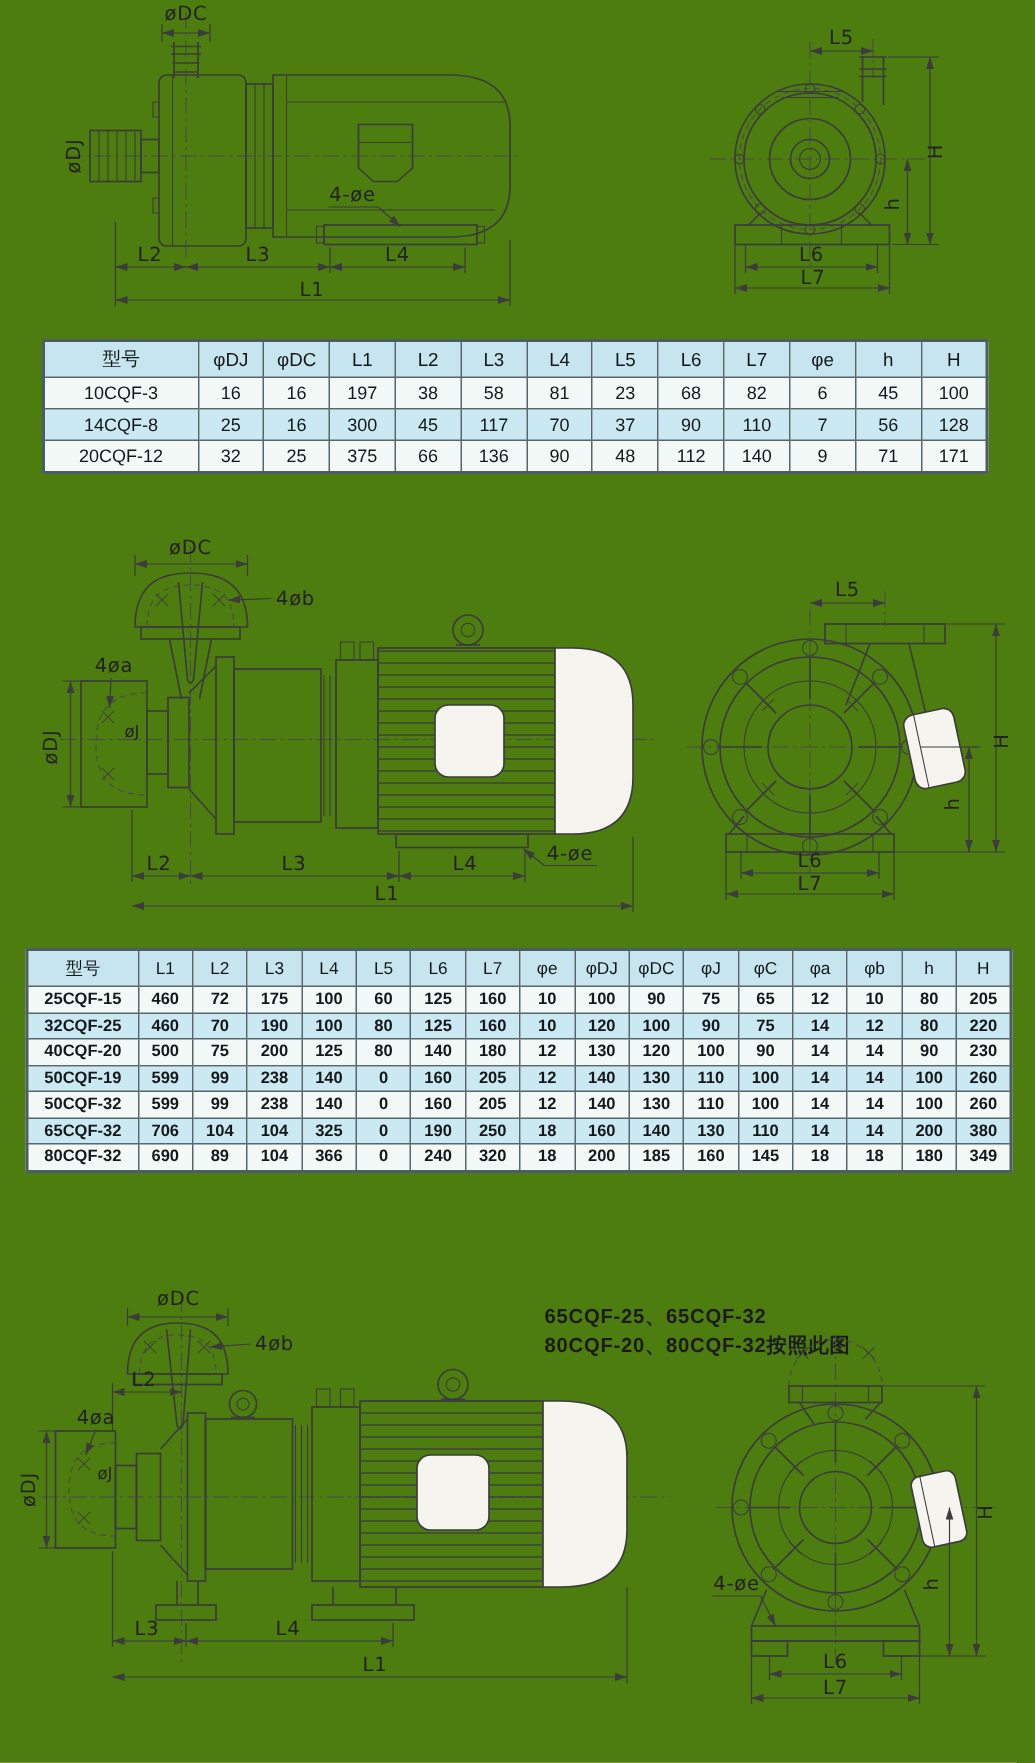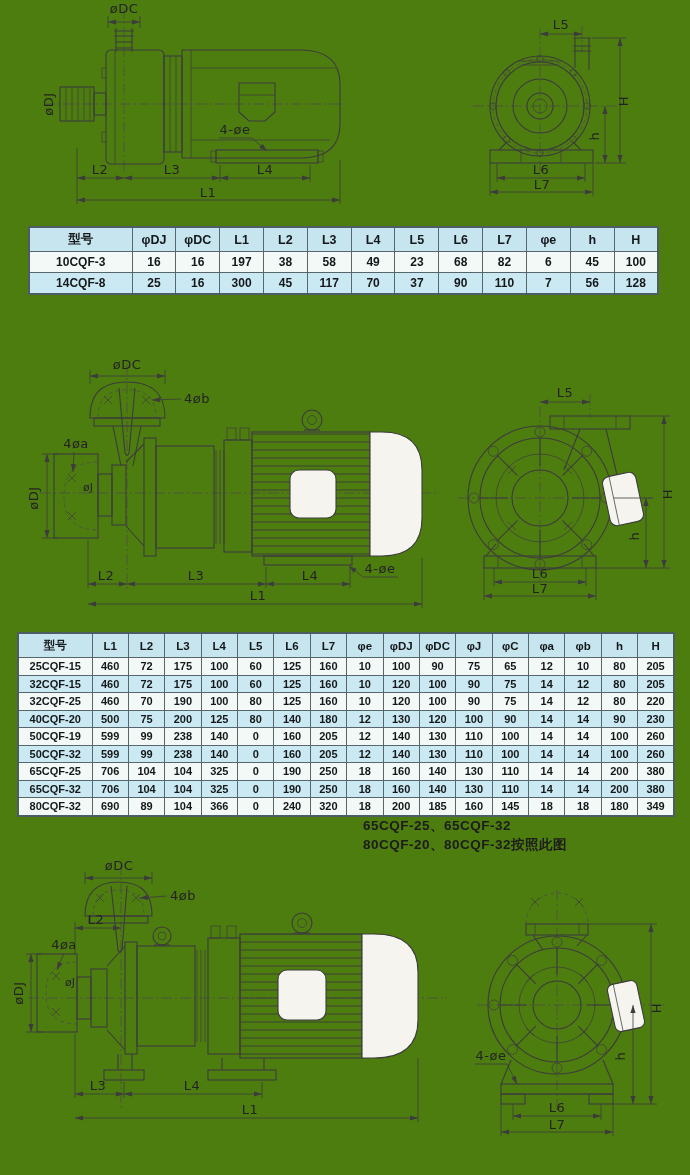--- a/index.html
+++ b/index.html
@@ -21,32 +21,32 @@
   .lbl2 { font:11px "DejaVu Sans", sans-serif; fill:#232323; stroke:none; }
 
   
   .dim-table { border-collapse:collapse; width:100%; table-layout:fixed;
                border:2px solid #4d5d64; background:#f2f9f6; }
   .dim-table th, .dim-table td {
     border:1px solid #57666d; text-align:center; vertical-align:middle;
     font-family:"Liberation Sans", sans-serif; color:#14181b;
     white-space:nowrap; overflow:hidden; padding:0;
   }
-  .dim-table thead th { background:#c6e5ee; font-weight:700;margin-top:32px; }
+  .dim-table thead th { background:#c6e5ee; font-weight:400;margin-top:32px; }
   .dim-table tbody tr:nth-child(odd)  td { background:#f2f9f6; }
   .dim-table tbody tr:nth-child(even) td { background:#cbe9f2; }
   #table1-wrap { left:28px; top:226px; width:631px; }
   #table1 th { height:23px; font-size:12.5px; }
-  #table1 td { height:20px; font-size:12px; font-weight:700; }
+  #table1 td { height:20px; font-size:12px; font-weight:400; }
   #table2-wrap { left:17px; top:632px; width:658px; }
   #table2 th { height:23px; font-size:11.5px; }
   #table2 td { height:16.5px; font-size:11px; font-weight:700; }
 
   
-  #note { left:363px; top:816px; font:700 13.5px/19px "Liberation Sans", sans-serif;
+  #note { left:363px; top:868px; font:700 13.5px/19px "Liberation Sans", sans-serif;
           color:#1c1c1c; letter-spacing:0.5px; }
 </style>
 </head>
 <body>
 
 <div id="page">
 
   <svg class="abs" style="left:20px;top:0" width="330" height="212" viewBox="0 0 330 212">
     <defs>
       <marker id="aw" markerWidth="9" markerHeight="6" refX="8" refY="2.6" orient="auto-start-reverse" markerUnits="userSpaceOnUse">
@@ -185,21 +185,21 @@
           </tr>
         </thead>
       <tbody>
           <tr>
             <td>10CQF-3</td>
             <td>16</td>
             <td>16</td>
             <td>197</td>
             <td>38</td>
             <td>58</td>
-            <td>49</td>
+            <td>81</td>
             <td>23</td>
             <td>68</td>
             <td>82</td>
             <td>6</td>
             <td>45</td>
             <td>100</td>
           </tr>
           <tr>
             <td>14CQF-8</td>
             <td>25</td>
@@ -207,20 +207,35 @@
             <td>300</td>
             <td>45</td>
             <td>117</td>
             <td>70</td>
             <td>37</td>
             <td>90</td>
             <td>110</td>
             <td>7</td>
             <td>56</td>
             <td>128</td>
+          </tr>
+          <tr>
+            <td>20CQF-12</td>
+            <td>32</td>
+            <td>25</td>
+            <td>375</td>
+            <td>66</td>
+            <td>136</td>
+            <td>90</td>
+            <td>48</td>
+            <td>112</td>
+            <td>140</td>
+            <td>9</td>
+            <td>71</td>
+            <td>171</td>
           </tr>
         </tbody>
     </table>
   </div>
 
   <svg class="abs" style="left:18px;top:358px" width="425" height="252" viewBox="0 0 425 252">
     <g>
       <line class="cl" x1="22" y1="135" x2="420" y2="135"></line>
       <line class="cl" x1="109" y1="6" x2="109" y2="234"></line>
     </g>
@@ -388,39 +403,20 @@
             <td>100</td>
             <td>90</td>
             <td>75</td>
             <td>65</td>
             <td>12</td>
             <td>10</td>
             <td>80</td>
             <td>205</td>
           </tr>
           <tr>
-            <td>32CQF-15</td>
-            <td>460</td>
-            <td>72</td>
-            <td>175</td>
-            <td>100</td>
-            <td>60</td>
-            <td>125</td>
-            <td>160</td>
-            <td>10</td>
-            <td>120</td>
-            <td>100</td>
-            <td>90</td>
-            <td>75</td>
-            <td>14</td>
-            <td>12</td>
-            <td>80</td>
-            <td>205</td>
-          </tr>
-          <tr>
             <td>32CQF-25</td>
             <td>460</td>
             <td>70</td>
             <td>190</td>
             <td>100</td>
             <td>80</td>
             <td>125</td>
             <td>160</td>
             <td>10</td>
             <td>120</td>
@@ -481,39 +477,20 @@
             <td>205</td>
             <td>12</td>
             <td>140</td>
             <td>130</td>
             <td>110</td>
             <td>100</td>
             <td>14</td>
             <td>14</td>
             <td>100</td>
             <td>260</td>
-          </tr>
-          <tr>
-            <td>65CQF-25</td>
-            <td>706</td>
-            <td>104</td>
-            <td>104</td>
-            <td>325</td>
-            <td>0</td>
-            <td>190</td>
-            <td>250</td>
-            <td>18</td>
-            <td>160</td>
-            <td>140</td>
-            <td>130</td>
-            <td>110</td>
-            <td>14</td>
-            <td>14</td>
-            <td>200</td>
-            <td>380</td>
           </tr>
           <tr>
             <td>65CQF-32</td>
             <td>706</td>
             <td>104</td>
             <td>104</td>
             <td>325</td>
             <td>0</td>
             <td>190</td>
             <td>250</td>

